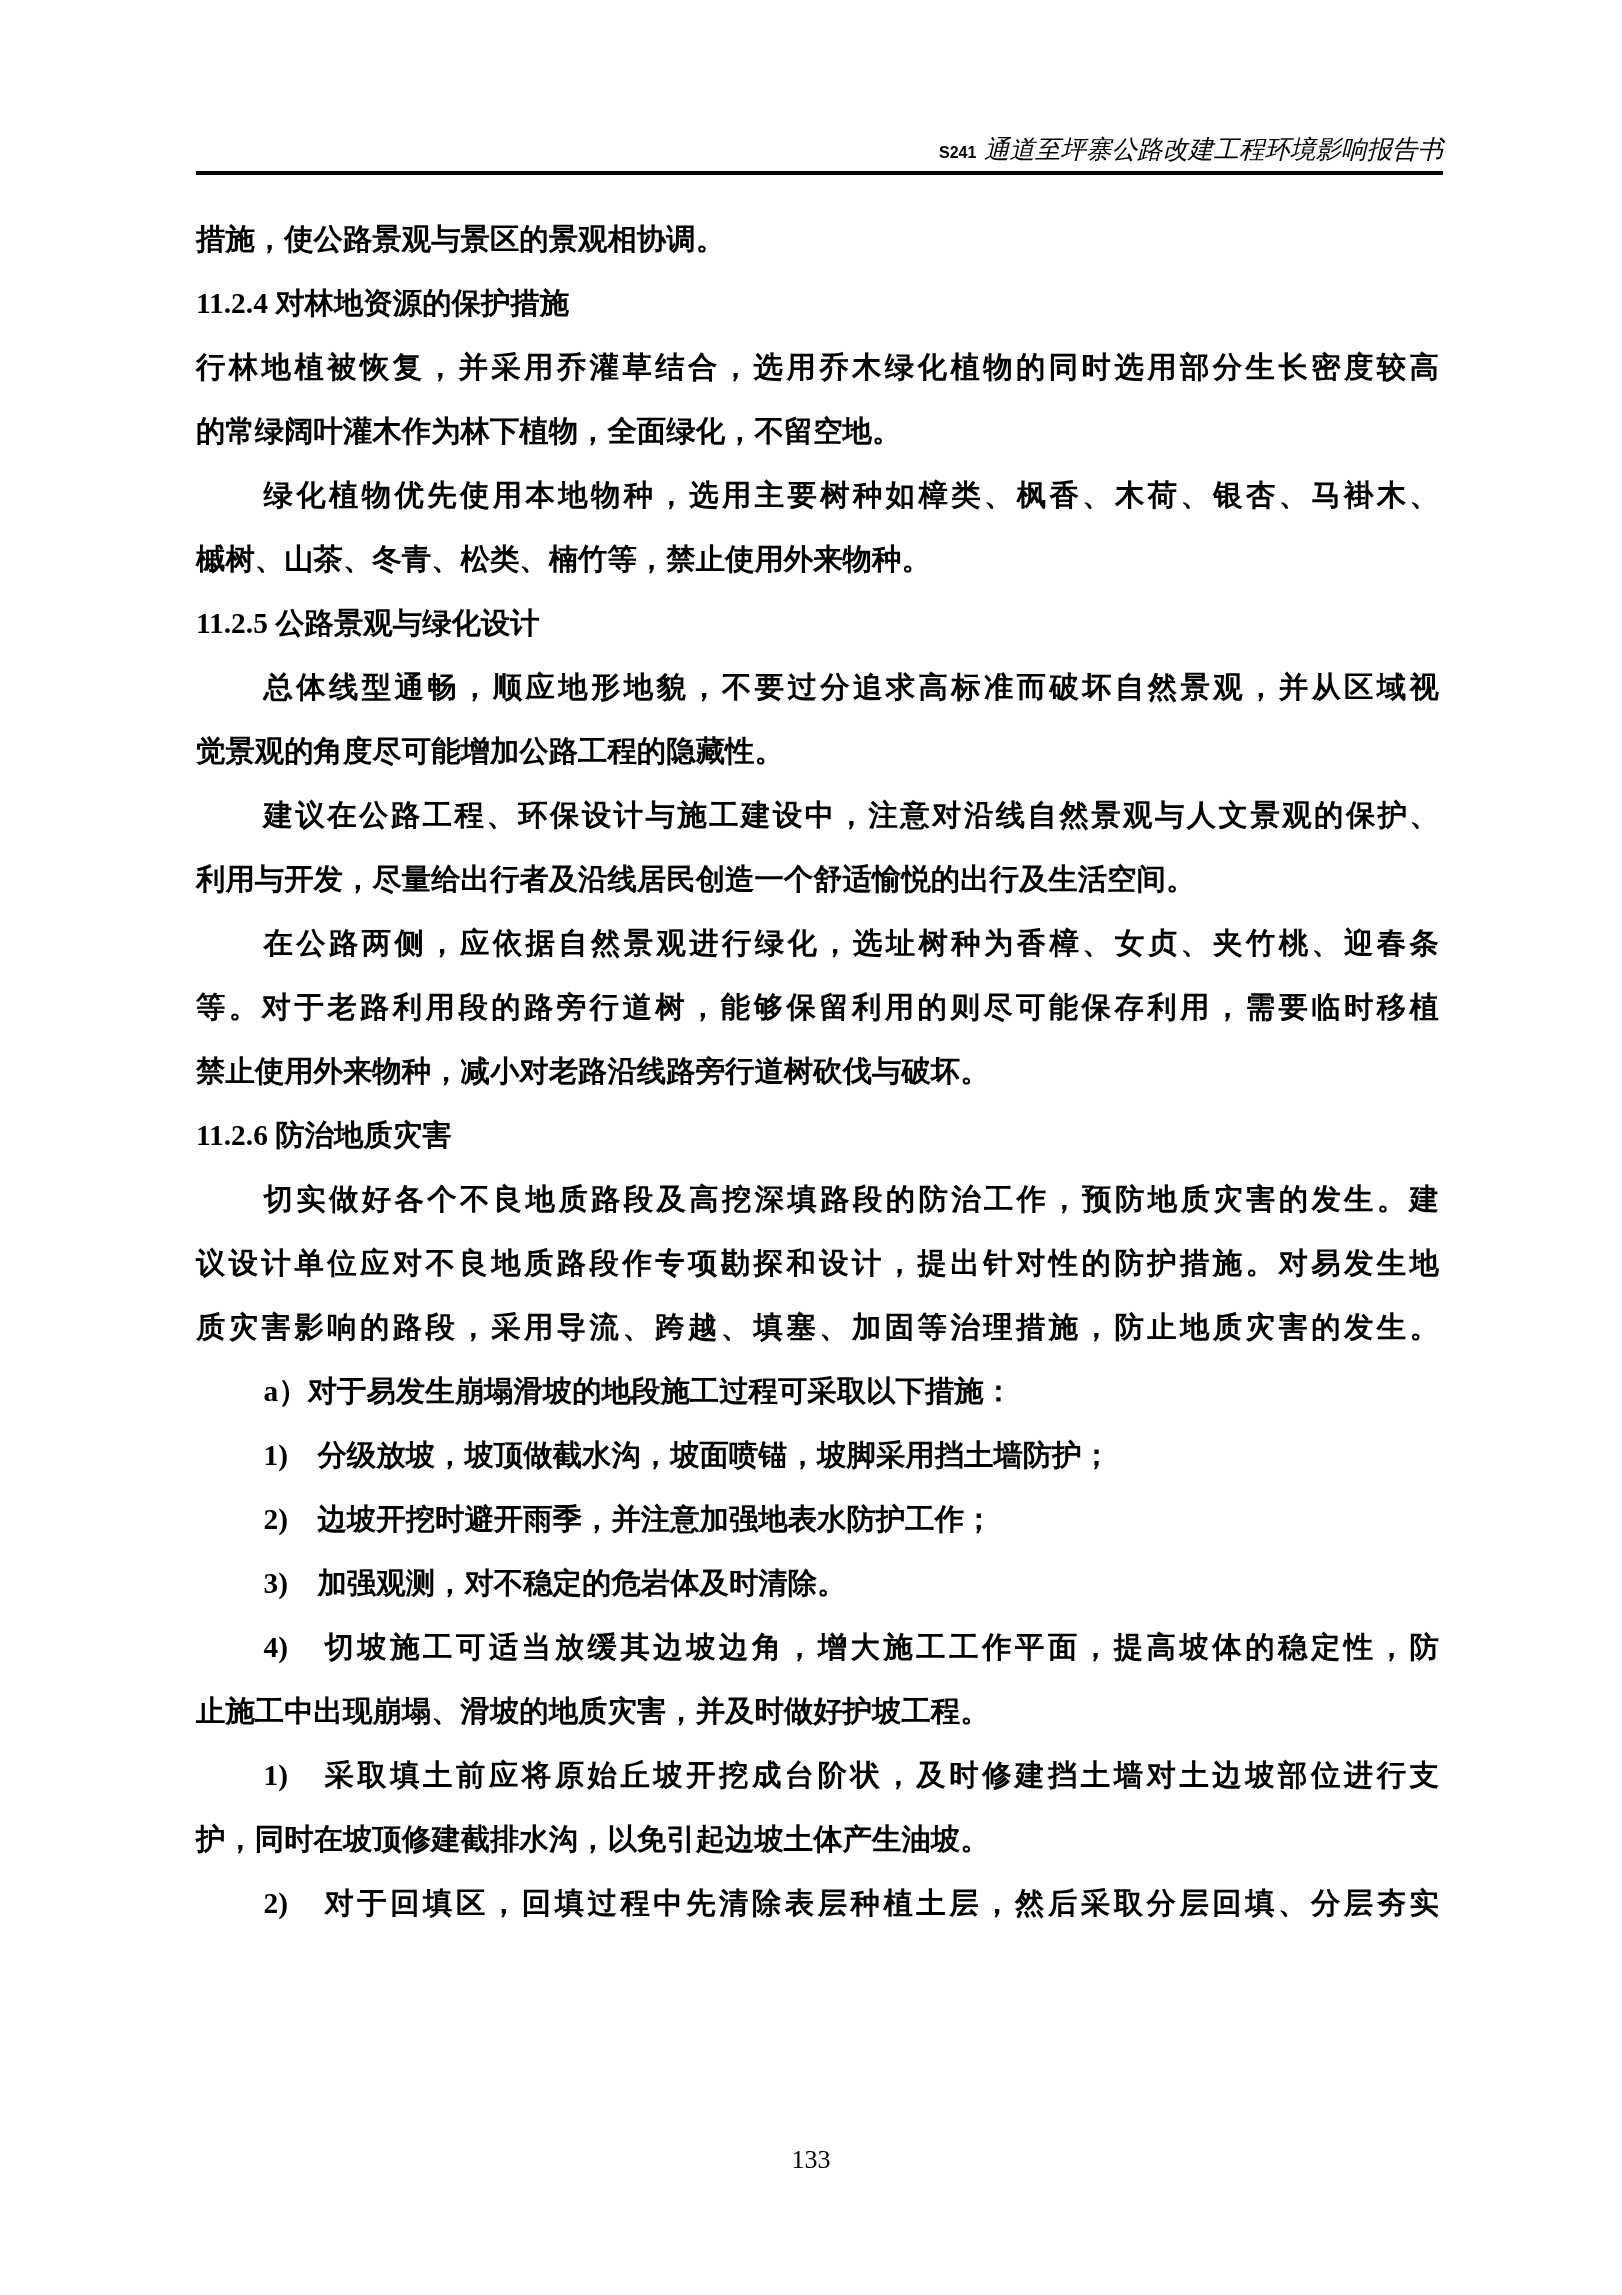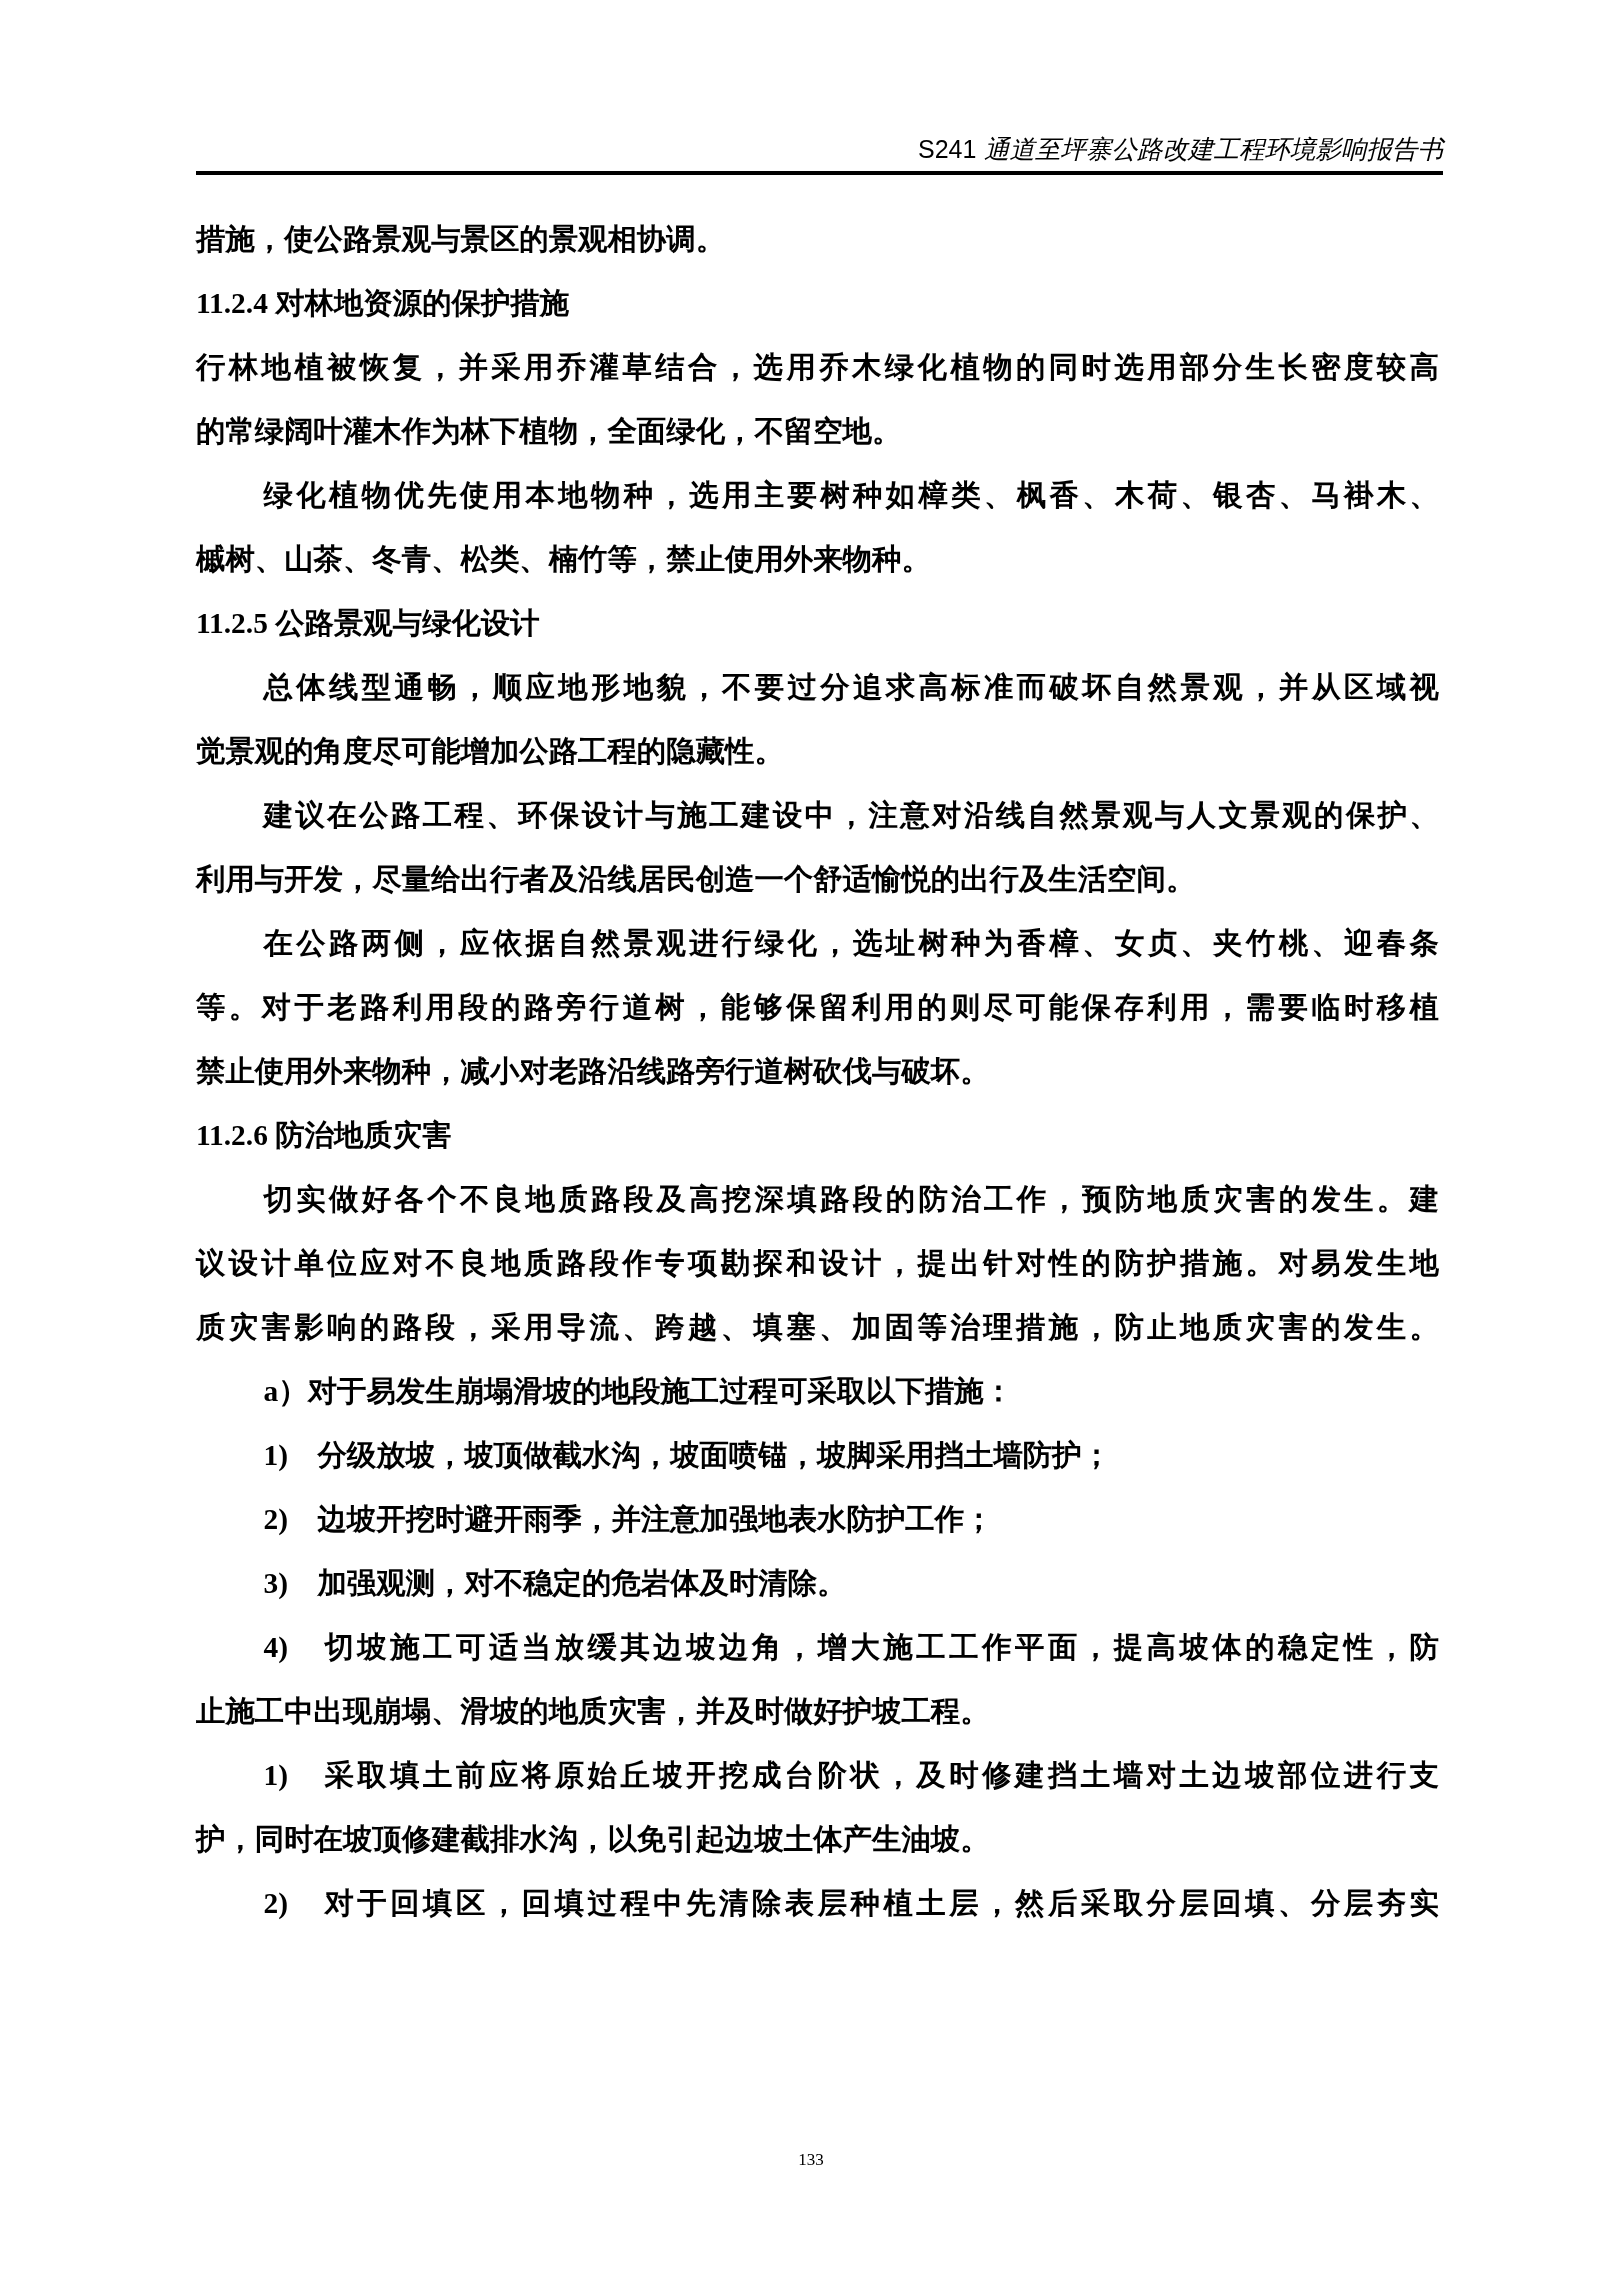--- a/index.html
+++ b/index.html
@@ -23,22 +23,22 @@
     left: 196px;
     top: 133px;
     width: 1247px;
     text-align: right;
     font-size: 25.5px;
     line-height: 33px;
     white-space: nowrap;
   }
   .header-code {
     font-family: "Liberation Sans", "DejaVu Sans", sans-serif;
-    font-weight: normal;
-    font-size: 25px;
+    font-weight: bold;
+    font-size: 16px;
   }
   .header-text { margin-left: 0.3em; font-style: italic; }
   .header-rule {
     position: absolute;
     left: 196px;
     top: 171px;
     width: 1247px;
     height: 3.9px;
     background: #000000;
   }
@@ -59,21 +59,21 @@
     text-align-last: justify;
   }
   .l-heading { text-align: left; }
   
   .footer {
     position: absolute;
     left: 0;
     top: 2144px;
     width: 1622px;
     text-align: center;
-    font-size: 17px;
+    font-size: 26px;
     line-height: 31px;
   }
 </style>
 </head>
 <body>
 
 <div class="page">
 
   <div class="header-title">
     <span class="header-code">S241</span><span class="header-text">通道至坪寨公路改建工程环境影响报告书</span>

